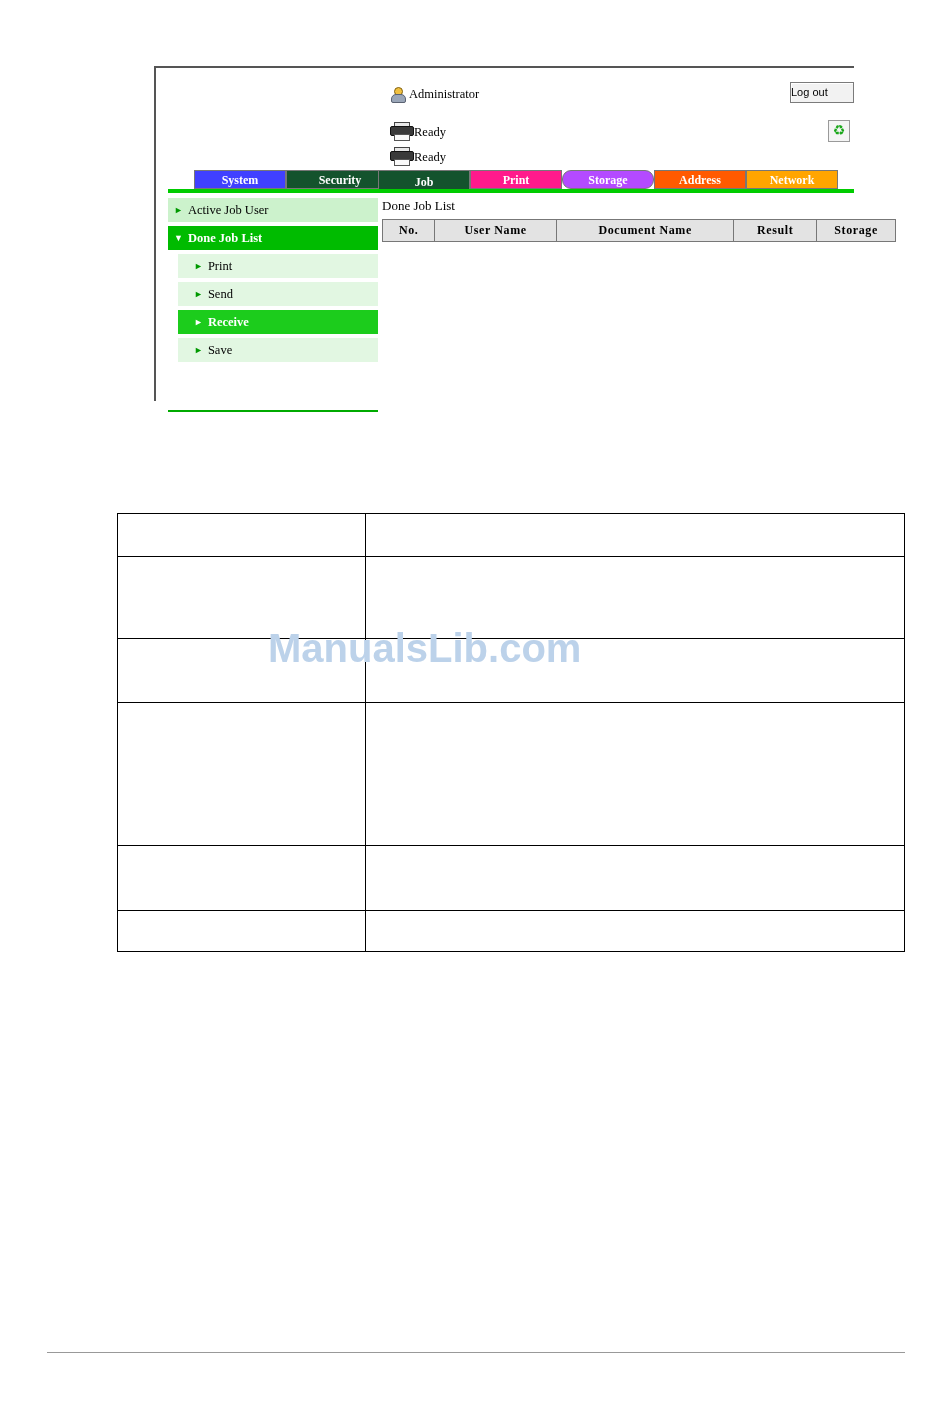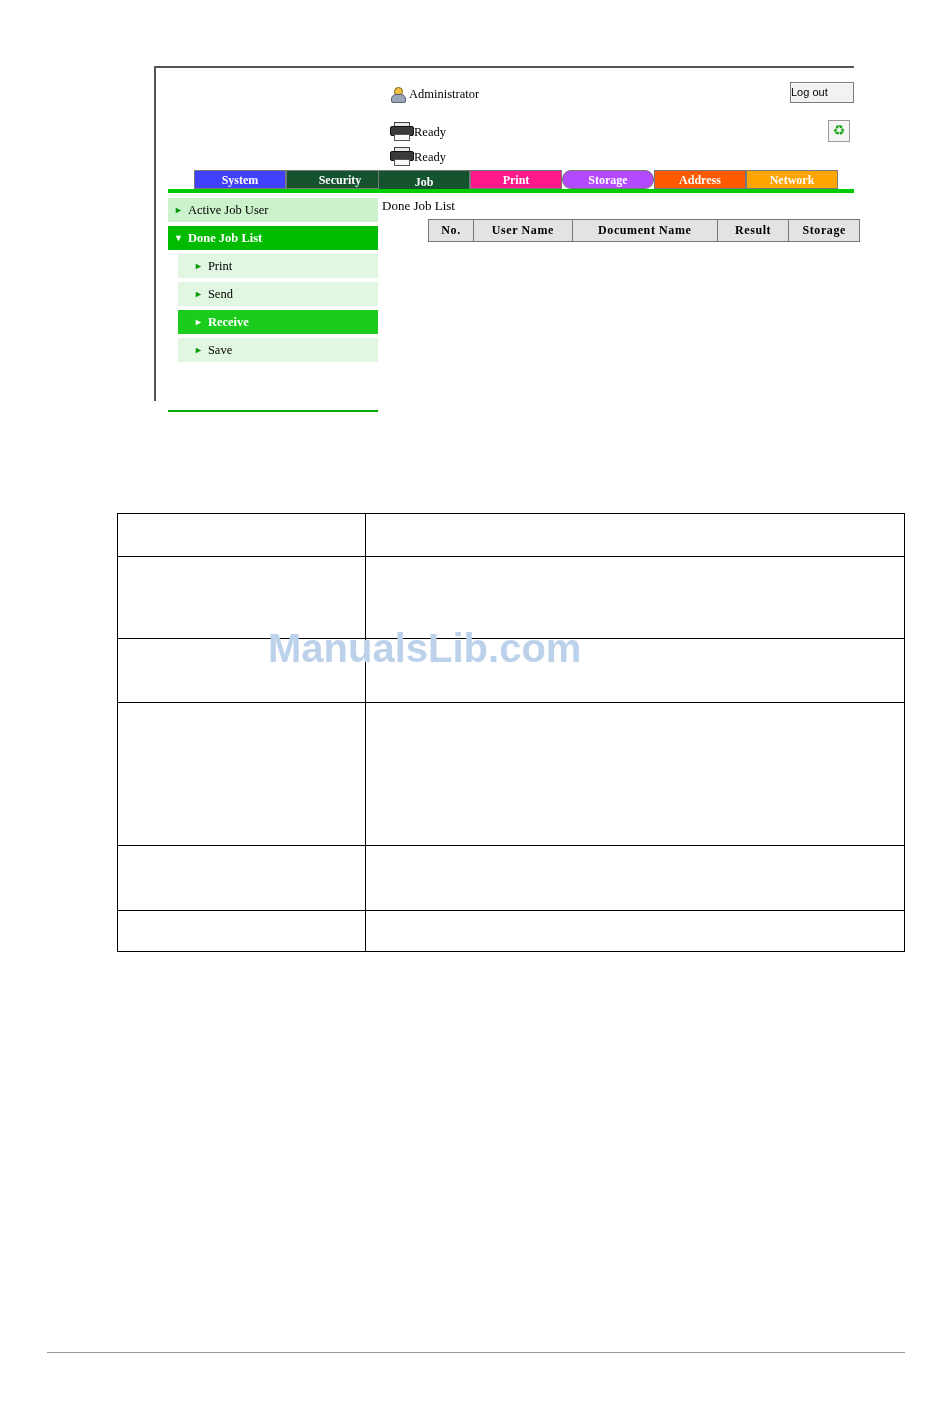--- a/index.html
+++ b/index.html
@@ -243,22 +243,21 @@
     top: 132px;
     width: 466px;
   }
   .content-title {
     font-size: 13px;
     color: #000;
     margin-bottom: 5px;
   }
   table.jobtable {
     border-collapse: collapse;
-    width: 432px;
-    margin-left: 46px;
+    width: 514px;
   }
   table.jobtable th {
     border: 1px solid #777;
     background: #e3e3e3;
     font-family: "Liberation Serif", serif;
     font-size: 12px;
     font-weight: bold;
     color: #000;
     height: 21px;
     padding: 0 4px;

